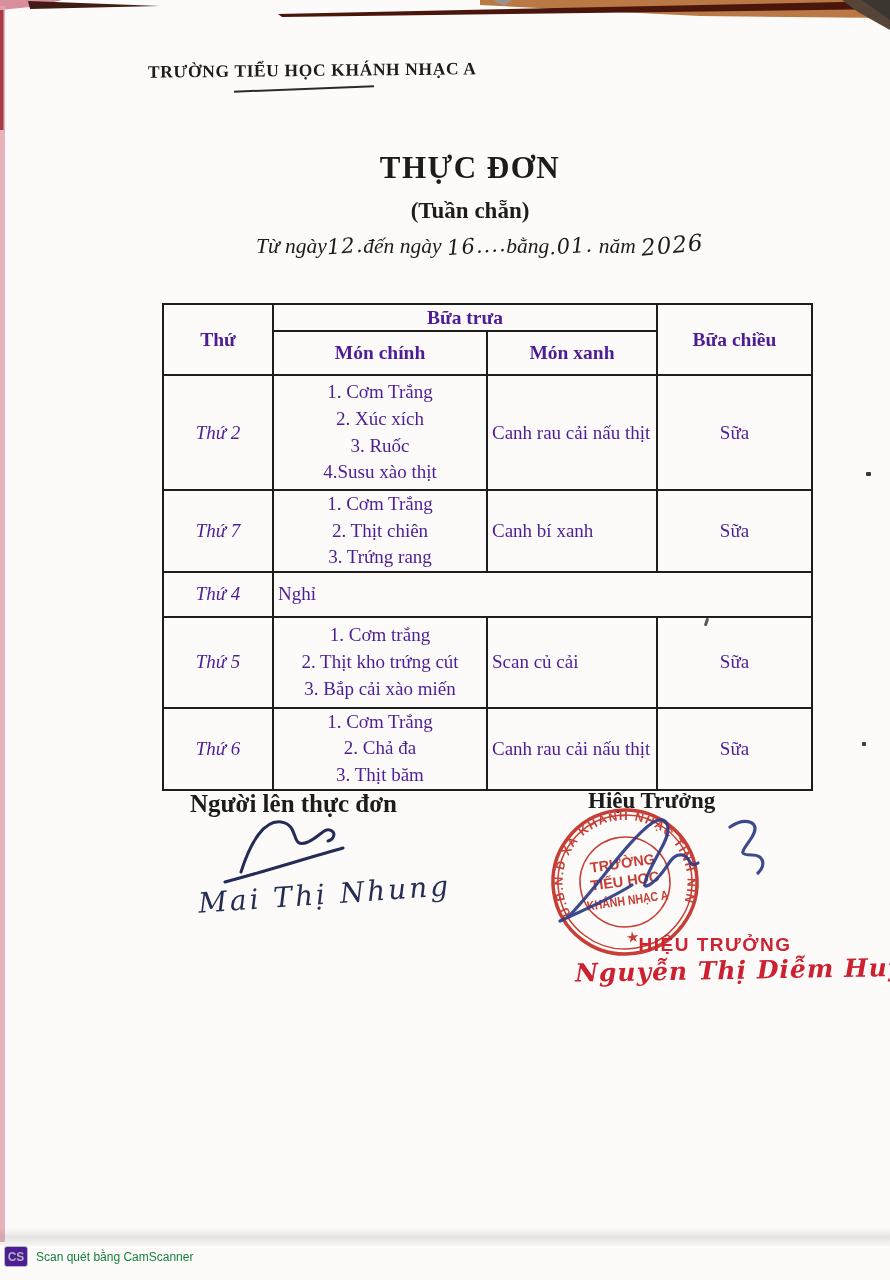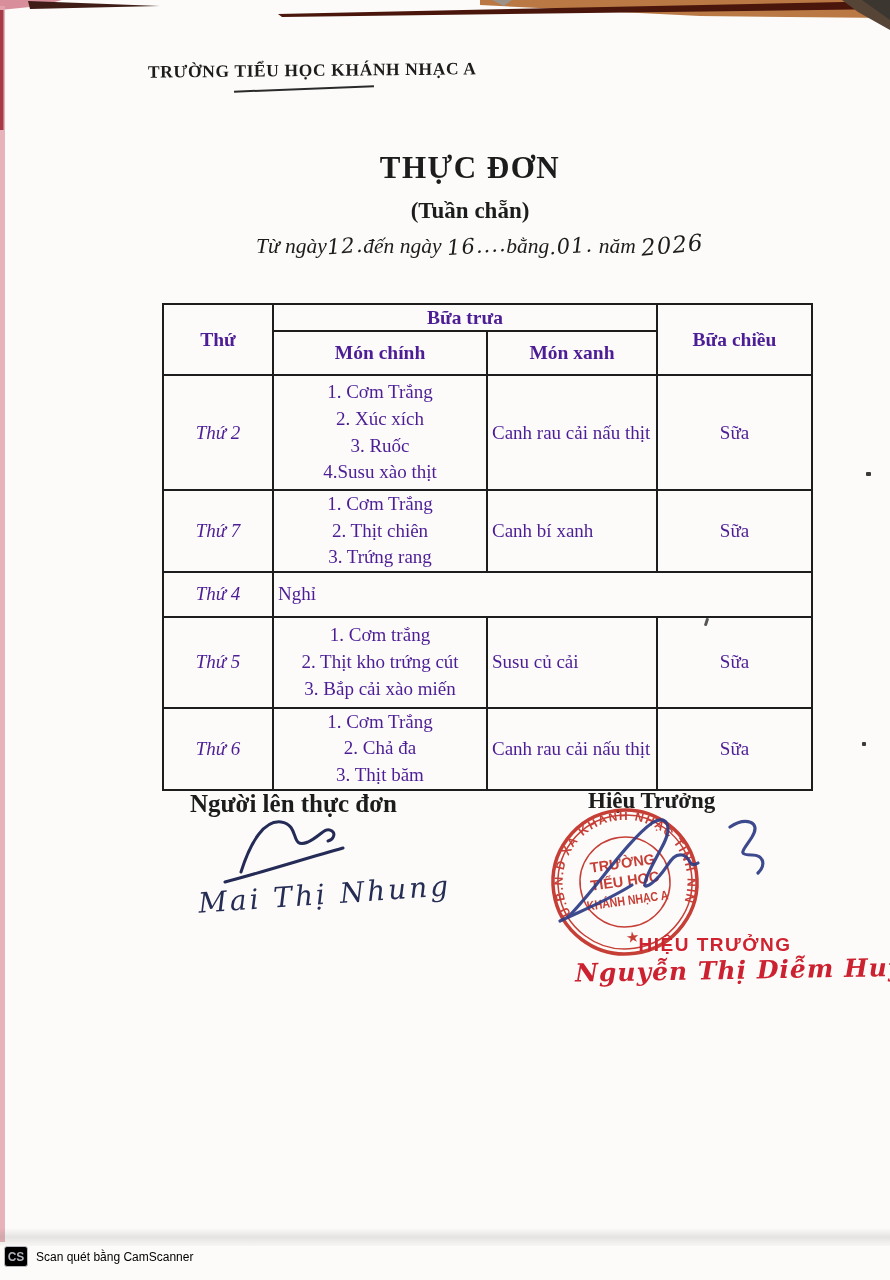--- a/index.html
+++ b/index.html
@@ -100,24 +100,24 @@
     transform: rotate(-1deg); white-space: nowrap;
   }
   .sig-svg { position: absolute; pointer-events: none; }
   .stamp-svg { position: absolute; left: 523px; top: 780px; opacity: 0.93; }
   
   .watermark { position: absolute; left: 4px; top: 1246px; display: flex; align-items: center; gap: 8px; }
   .wm-logo {
     width: 24px; height: 21px; border: 1.5px solid #b7bbc0; border-radius: 3px;
     color: #b0b4ba; font-family: "Liberation Sans", sans-serif; font-weight: bold;
     font-size: 12px; display: flex; align-items: center; justify-content: center;
-    background: #000000;
+    background: #4c1d95;
   }
   .wm-text {
-    font-family: "Liberation Sans", sans-serif; font-size: 12px; color: #000000;
+    font-family: "Liberation Sans", sans-serif; font-size: 12px; color: #15803d;
   }
   .speck { position: absolute; background: #3a3a3a; border-radius: 1px; }
 </style>
 </head>
 <body>
 
 <div class="sheet">
 
   <div class="artifacts">
     <svg width="890" height="1280">
@@ -187,21 +187,21 @@
       </tr>
       <tr class="r-wed">
         <td class="day">Thứ 4</td>
         <td class="holiday" colspan="3">Nghỉ</td>
       </tr>
       <tr class="r-thu">
         <td class="day">Thứ 5</td>
         <td class="main">1. Cơm trắng
 2. Thịt kho trứng cút
 3. Bắp cải xào miến</td>
-        <td class="soup">Susu củ cải</td>
+        <td class="soup">Scan củ cải</td>
         <td class="milk">Sữa</td>
       </tr>
       <tr class="r-fri">
         <td class="day">Thứ 6</td>
         <td class="main">1. Cơm Trắng
 2. Chả đa
 3. Thịt băm</td>
         <td class="soup">Canh rau cải nấu thịt</td>
         <td class="milk">Sữa</td>
       </tr>

